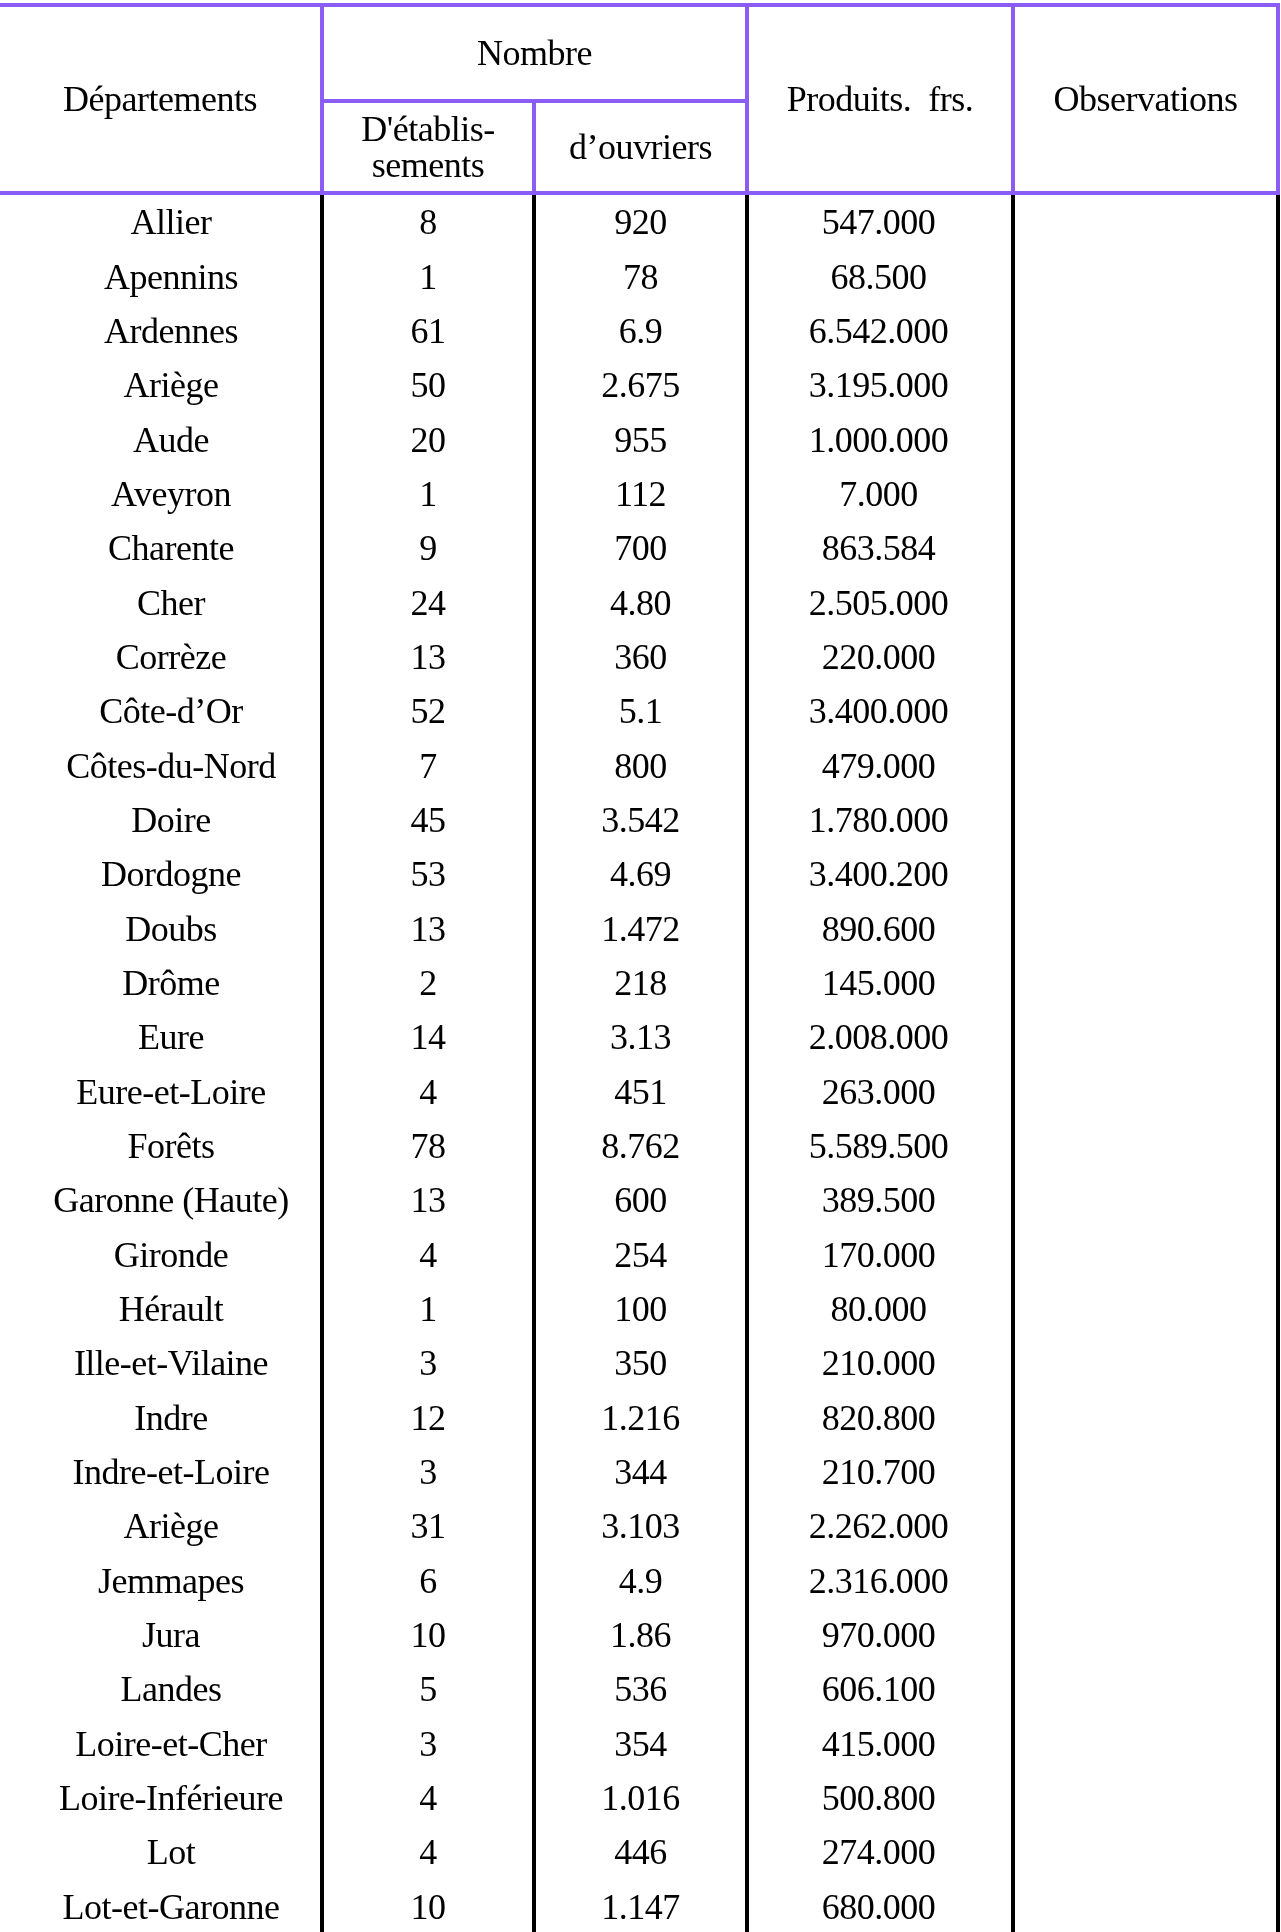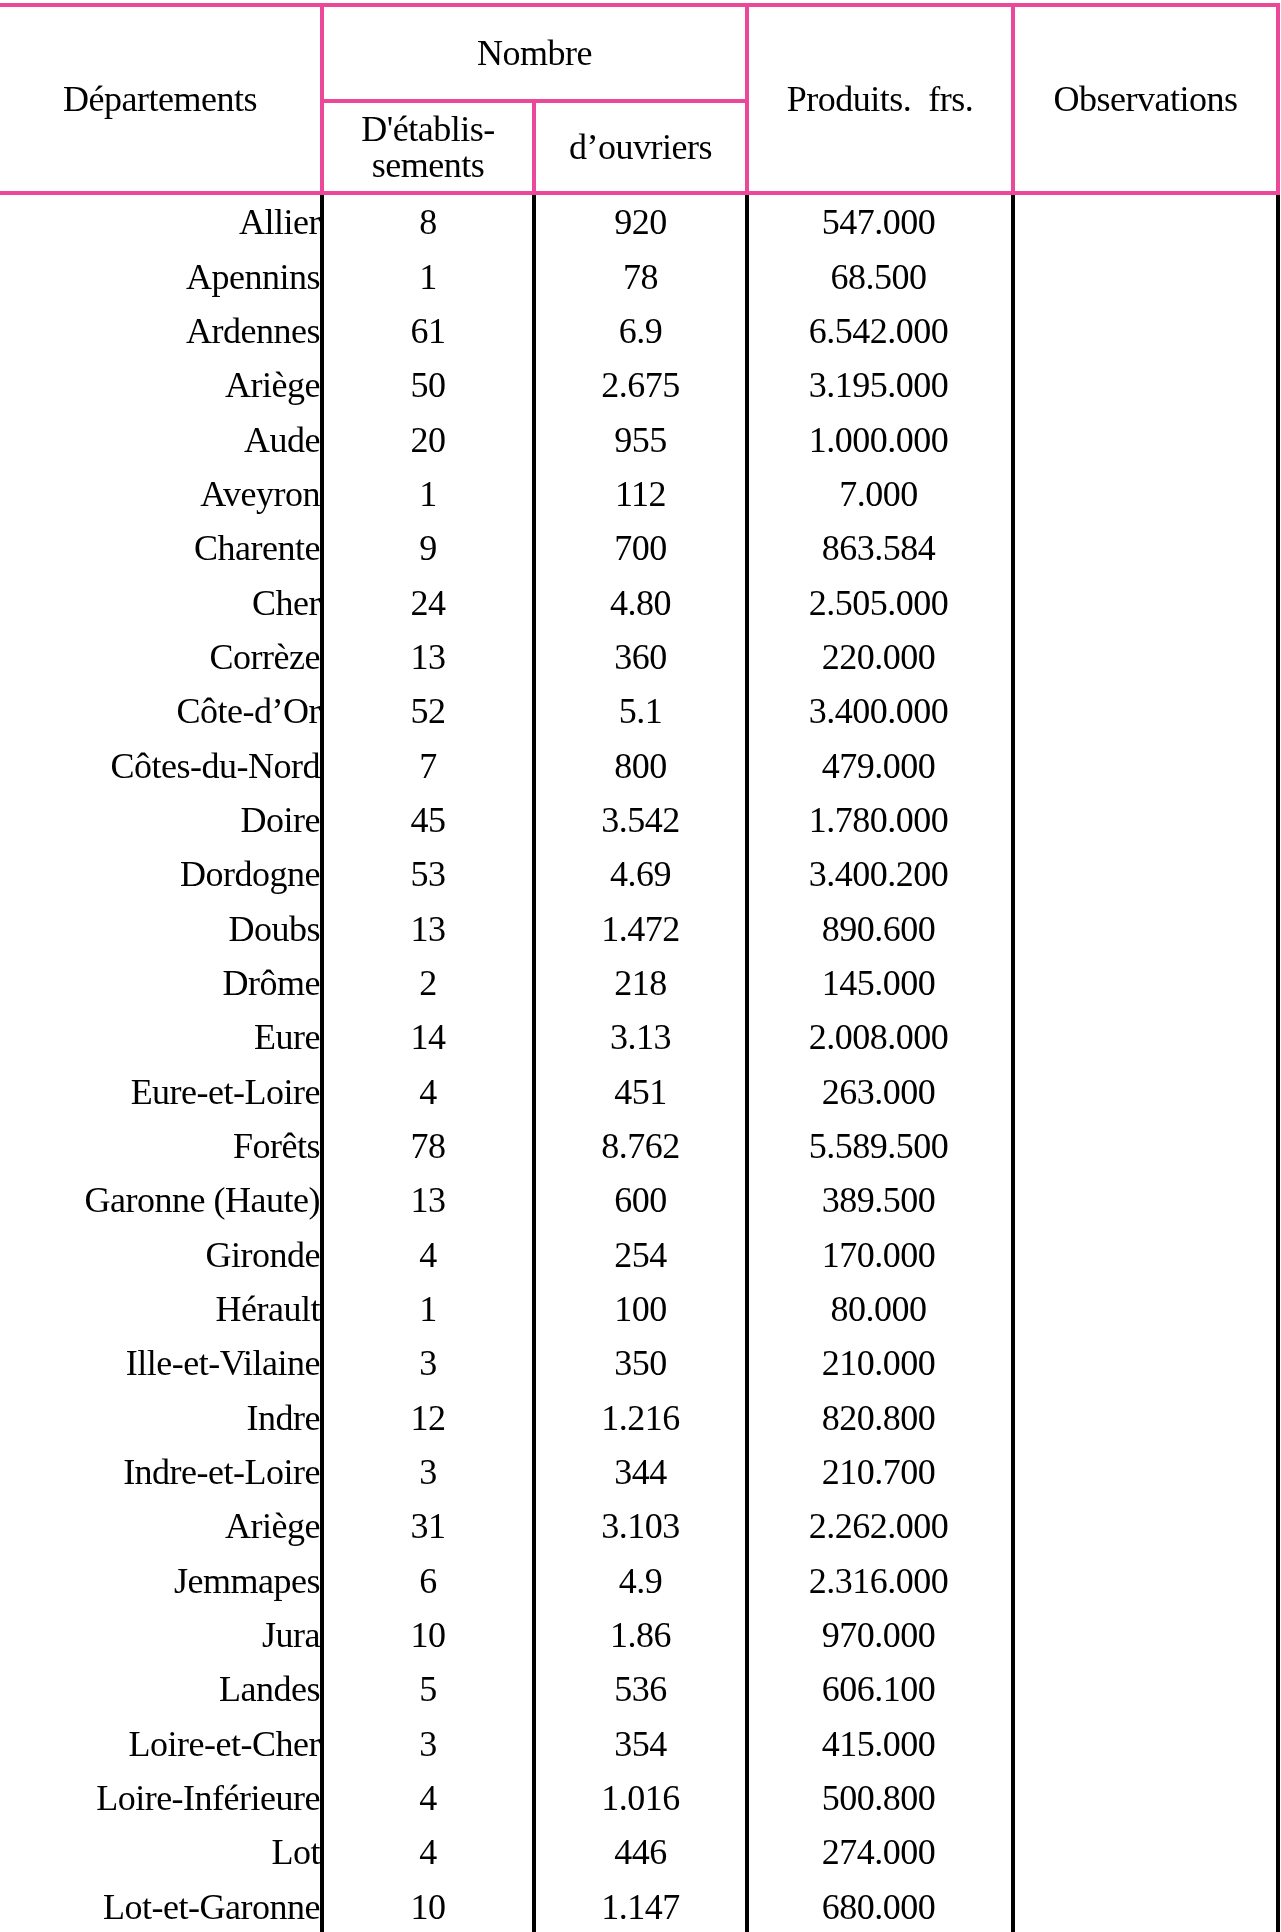--- a/index.html
+++ b/index.html
@@ -6,28 +6,28 @@
   body { width: 1281px; height: 1932px; overflow: hidden; position: relative;
          font-family: "Liberation Serif", "DejaVu Serif", serif; color: #000; }
   table { position: absolute; left: 0; top: 3px; border-collapse: collapse;
           table-layout: fixed; width: 1278px; }
   col.c0 { width: 322px; }
   col.c1 { width: 212px; }
   col.c2 { width: 213px; }
   col.c3 { width: 266px; }
   col.c4 { width: 265px; }
   th { font-weight: normal; font-size: 36px; line-height: 38px; text-align: center;
-       vertical-align: middle; padding: 0; border: 4px solid #ec4899; letter-spacing: -0.5px; }
+       vertical-align: middle; padding: 0; border: 4px solid #8b5cf6; letter-spacing: -0.5px; }
   thead tr.r1 th { height: 92px; }
   thead tr.r2 th { height: 88px; }
   th.first { border-left: none; margin-left: 27px; }
   td { font-size: 36px; height: 54.35px; line-height: 40px; padding: 0; vertical-align: middle;
        border-left: 4px solid #000; border-right: 4px solid #000; border-top: none; border-bottom: none;
        letter-spacing: -0.5px; white-space: nowrap; overflow: hidden; }
-  td.name { text-align: right; padding-left: 22px; border-left: none; }
+  td.name { text-align: center; padding-left: 22px; border-left: none; }
   td.num { text-align: center; }
   td.prod { text-align: center; padding-right: 3px; }
   td.obs { }
   th.sub { line-height: 36px; }
 </style>
 </head>
 <body>
 
 <table>
   <colgroup>

